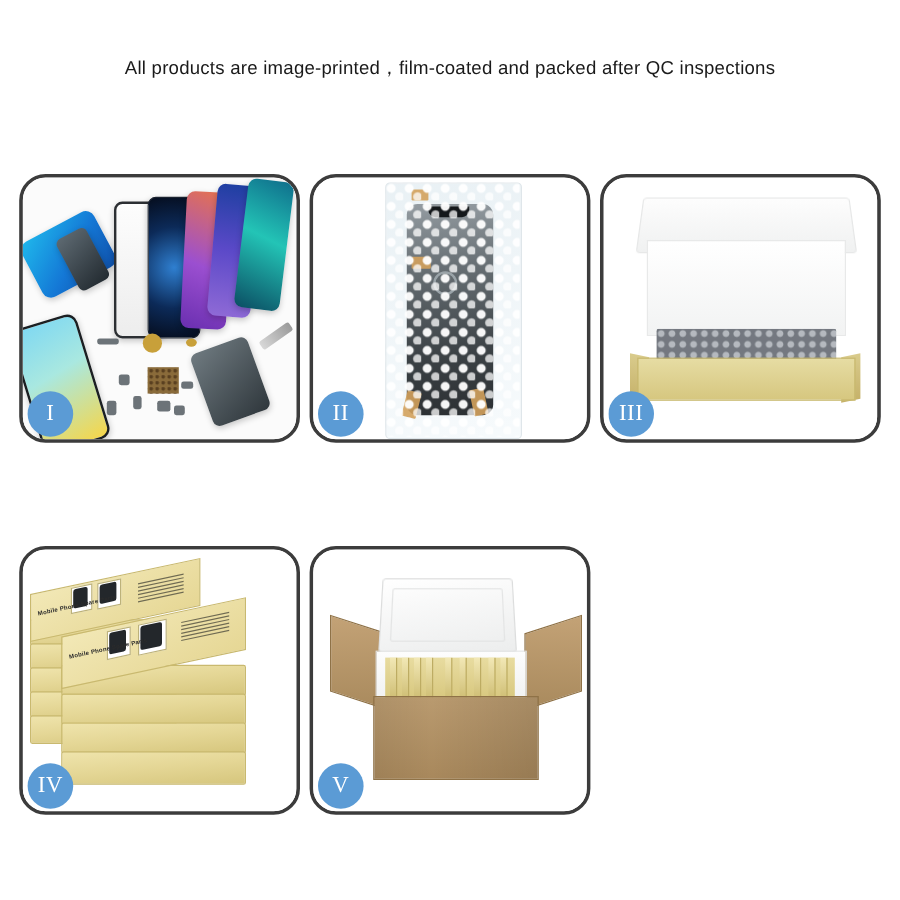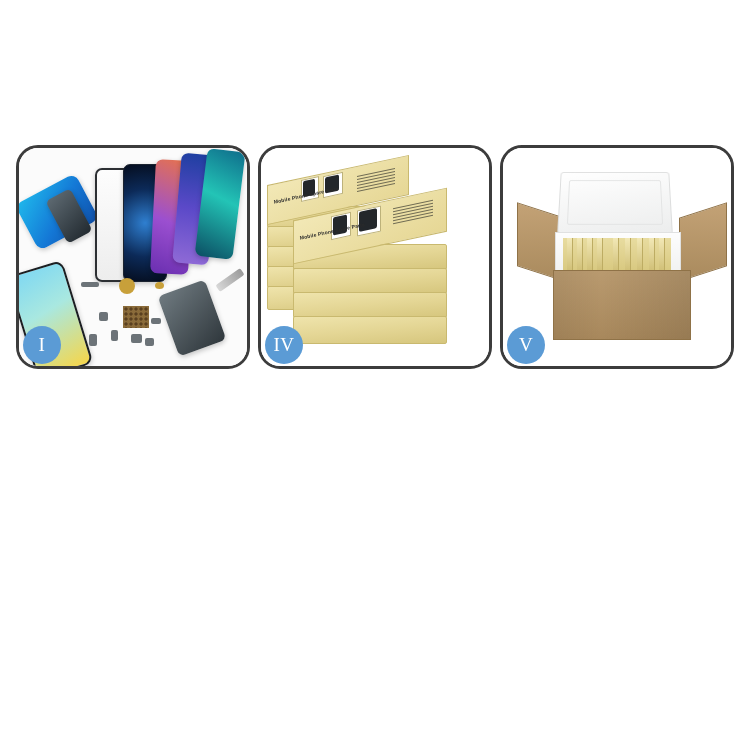--- a/index.html
+++ b/index.html
@@ -291,20 +291,21 @@
     position:absolute;left:62px;top:158px;width:14px;height:12px;
     background:#a98b5d;opacity:.85;
   }
 </style>
 </head>
 <body>
 
 <div class="page">
 
   <div class="header">
+    <div class="subtitle">All products are image-printed，film-coated and packed after QC inspections</div>
   </div>
 
   <div class="grid">
 
     <div class="panel">
       <div class="stage p1">
         <div class="ph ph-a"></div>
         <div class="ph ph-a2"></div>
         <div class="ph ph-b"></div>
         <div class="ph ph-c"></div>
@@ -321,21 +322,46 @@
         <div class="dot" style="left:112px;top:186px;width:11px;height:9px;"></div>
         <div class="dot" style="left:132px;top:170px;width:10px;height:6px;"></div>
         <div class="dot" style="left:70px;top:186px;width:8px;height:12px;"></div>
         <div class="dot" style="left:126px;top:190px;width:9px;height:8px;"></div>
         <div class="gold" style="left:136px;top:134px;width:9px;height:7px;"></div>
         <div class="tool"></div>
       </div>
       <div class="badge">I</div>
     </div>
 
-
+    <div class="panel">
+      <div class="stage p2">
+        <div class="bw-bag"></div>
+        <div class="bw-item"></div>
+        <div class="bw-notch"></div>
+        <div class="bw-cam"></div>
+        <div class="tape" style="left:82px;top:10px;width:14px;height:9px;"></div>
+        <div class="tape" style="left:82px;top:66px;width:16px;height:10px;"></div>
+        <div class="tape" style="left:76px;top:178px;width:12px;height:22px;transform:rotate(14deg);"></div>
+        <div class="tape" style="left:132px;top:176px;width:12px;height:22px;transform:rotate(-12deg);"></div>
+        <div class="bw-bubbles"></div>
+      </div>
+      <div class="badge">II</div>
+    </div>
+
+    <div class="panel">
+      <div class="stage p3">
+        <div class="b3-lid"></div>
+        <div class="b3-back"></div>
+        <div class="b3-foam"></div>
+        <div class="b3-lfl"></div>
+        <div class="b3-rfl"></div>
+        <div class="b3-front"></div>
+      </div>
+      <div class="badge">III</div>
+    </div>
 
     <div class="panel">
       <div class="stage p4">
 
         <div class="bx" style="left:6px;top:58px;width:120px;height:20px;"></div>
         <div class="bx" style="left:6px;top:78px;width:120px;height:20px;"></div>
         <div class="bx" style="left:6px;top:98px;width:120px;height:20px;"></div>
         <div class="bx" style="left:6px;top:118px;width:120px;height:20px;"></div>
         <div class="bx" style="left:6px;top:138px;width:120px;height:22px;"></div>
 

